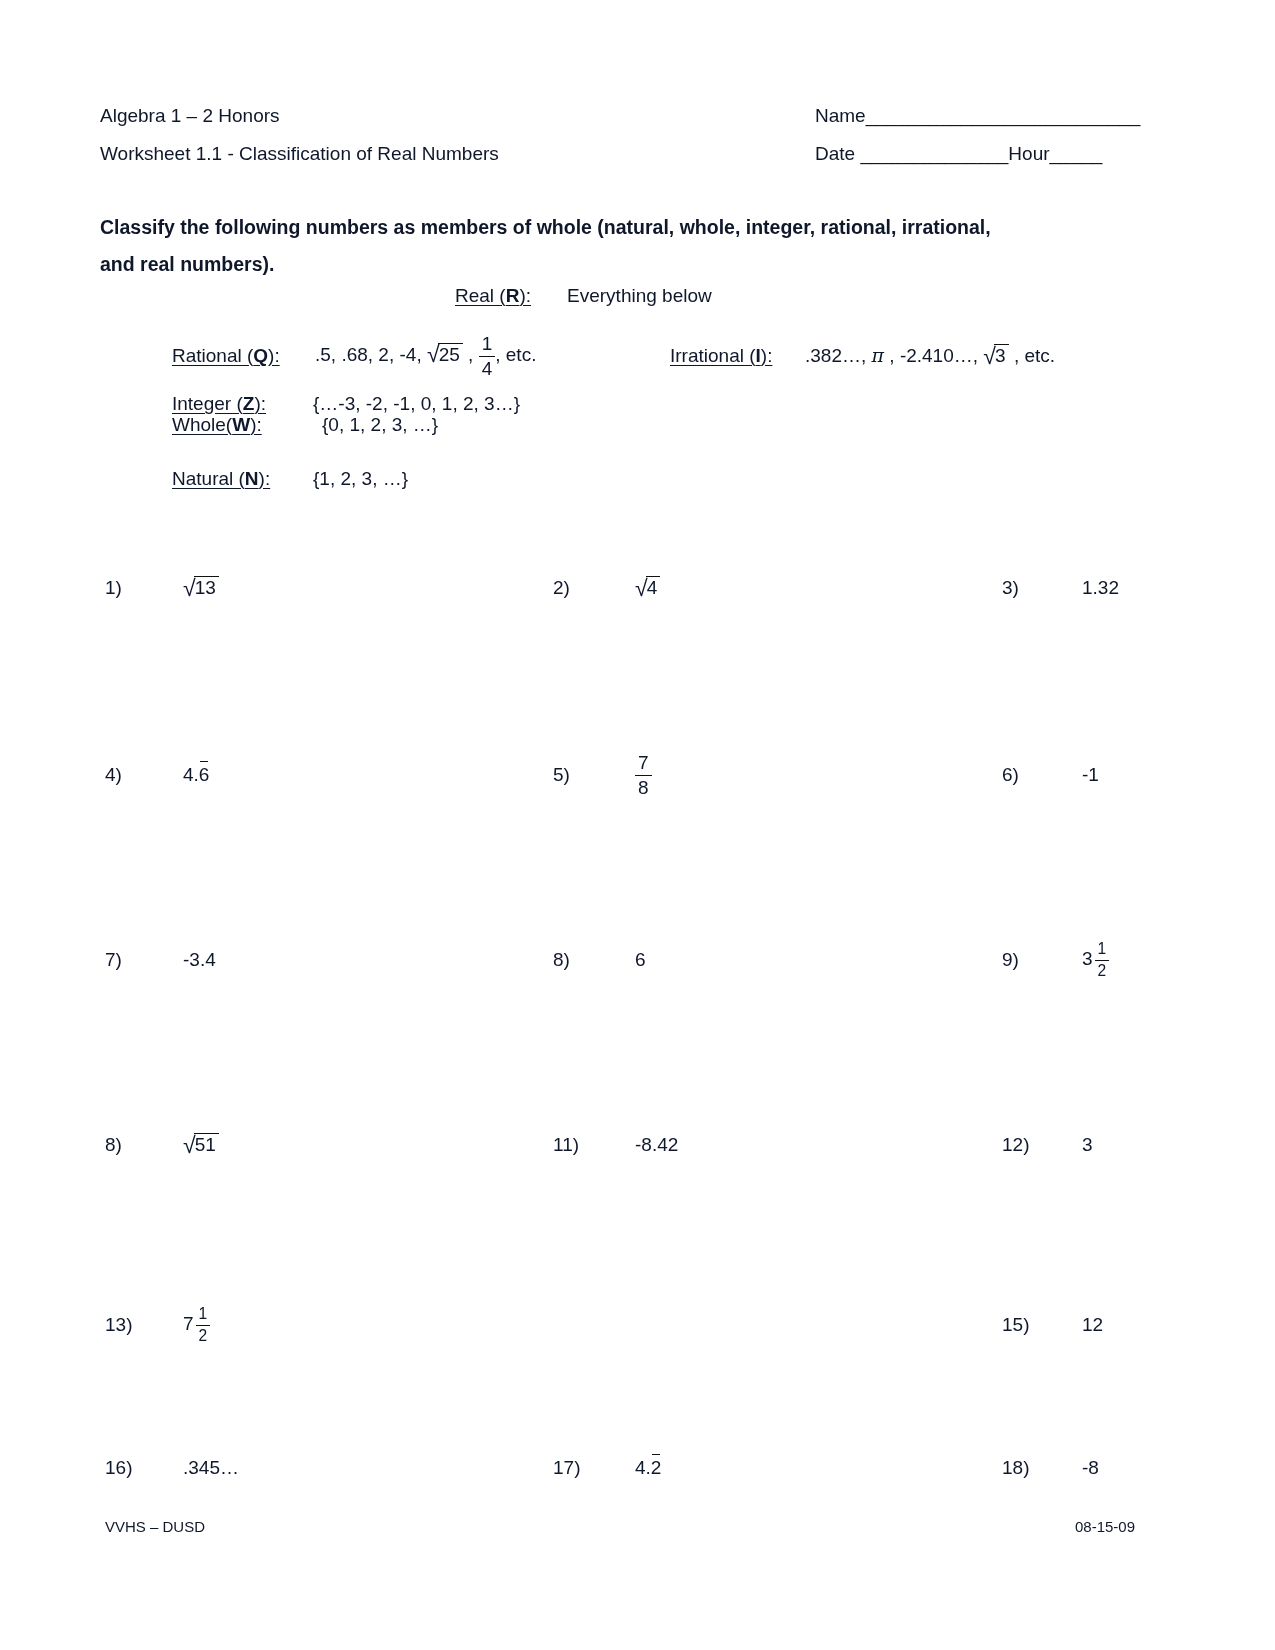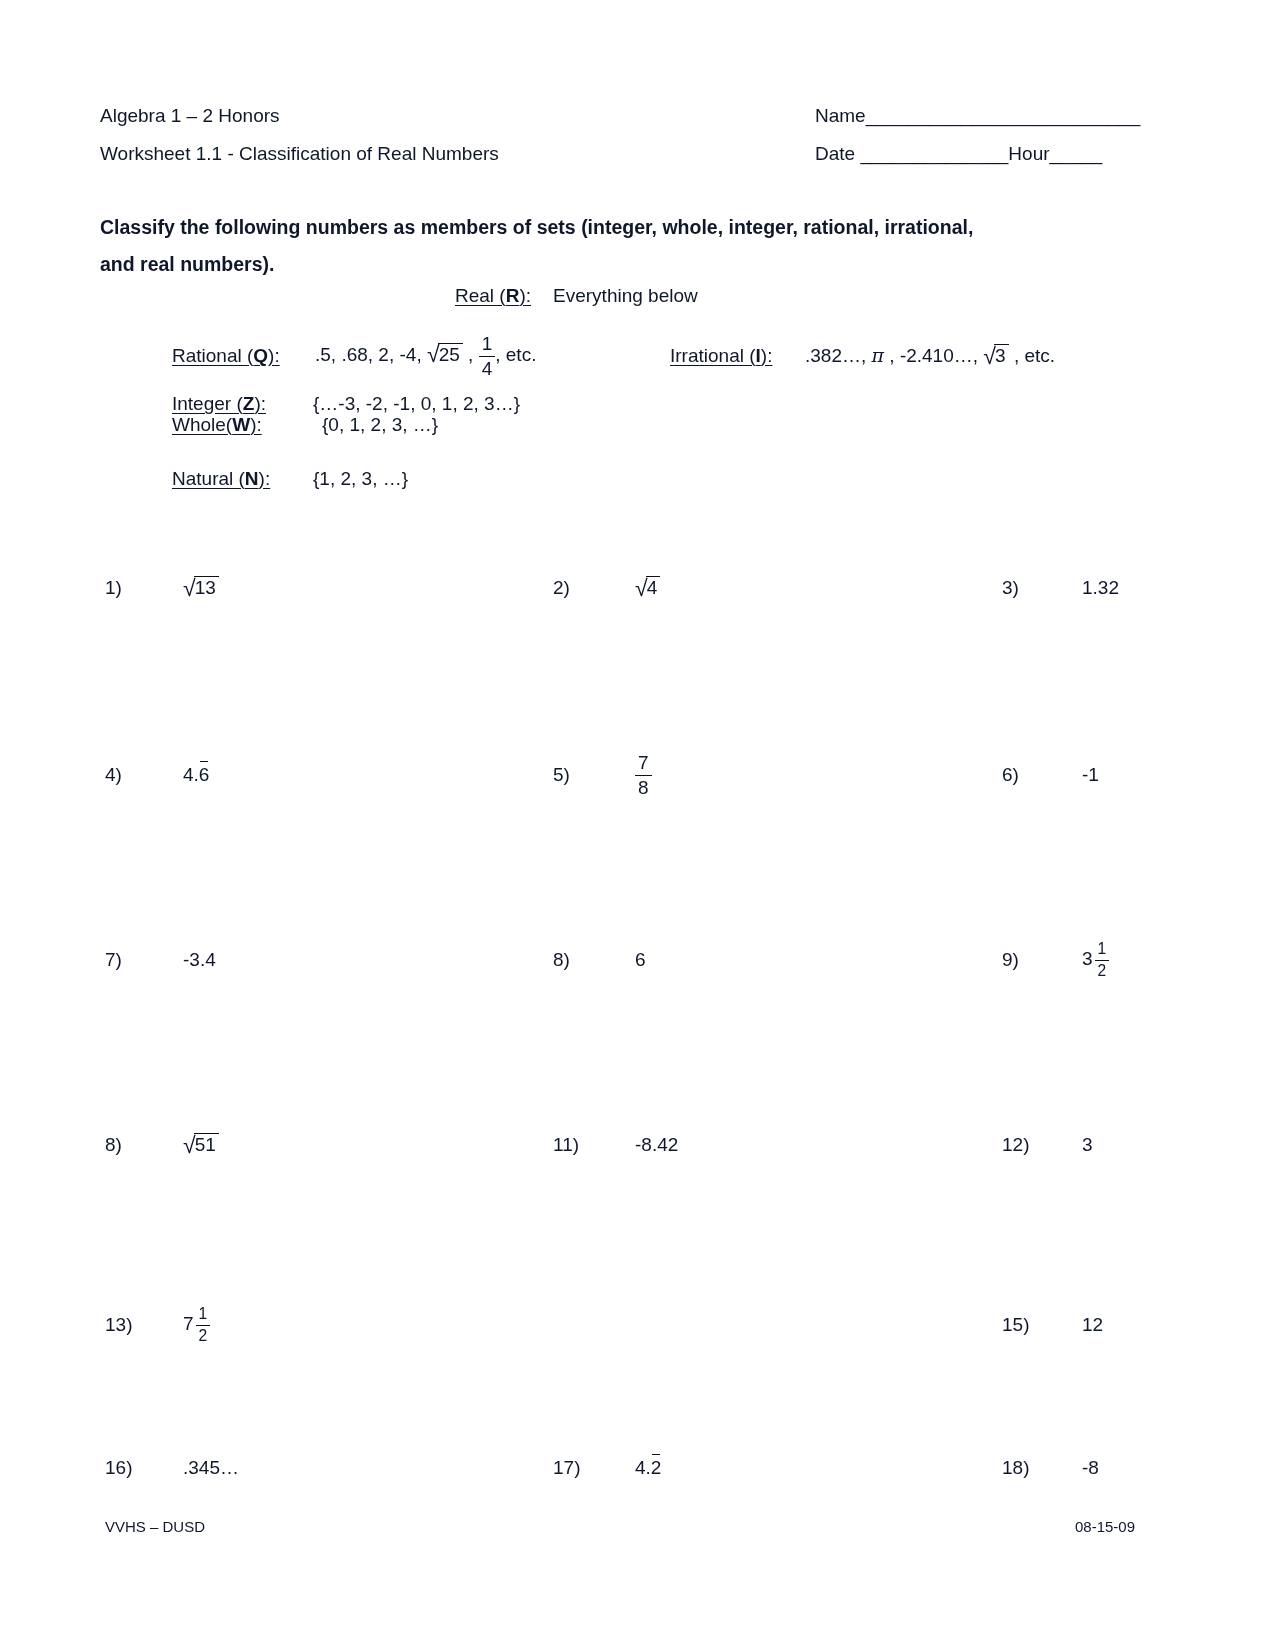--- a/index.html
+++ b/index.html
@@ -21,21 +21,21 @@
   
   .header-course{left:100px;top:105px;}
   .header-title{left:100px;top:143px;}
   .header-name{left:815px;top:105px;}
   .header-date{left:815px;top:143px;}
   
   .instr1{left:100px;top:216px;font-weight:bold;font-size:19.5px;}
   .instr2{left:100px;top:253px;font-weight:bold;font-size:19.5px;}
   
   .real-line{left:455px;top:285px;}
-  .real-line .real-value{margin-left:22px;}
+  .real-line .real-value{margin-left:36px;}
   .rational-row{left:172px;top:328px;height:56px;}
   .rational-row .lbl-box{width:143px;}
   .irrational-row{left:670px;top:328px;height:56px;}
   .irrational-row .lbl-box{width:135px;}
   .integer-row{left:172px;top:393px;}
   .integer-row .lbl-box{width:141px;}
   .whole-row{left:172px;top:414px;}
   .whole-row .lbl-box{width:150px;}
   .natural-row{left:172px;top:468px;}
   .natural-row .lbl-box{width:141px;}
@@ -66,21 +66,21 @@
 </head>
 <body>
 
 <div class="page">
 
   <div class="abs header-course">Algebra 1 – 2 Honors</div>
   <div class="abs header-title">Worksheet 1.1 - Classification of Real Numbers</div>
   <div class="abs header-name"><span>Name</span><span>__________________________</span></div>
   <div class="abs header-date"><span>Date </span><span>______________</span><span>Hour</span><span>_____</span></div>
 
-  <div class="abs instr1">Classify the following numbers as members of sets (integer, whole, integer, rational, irrational,</div>
+  <div class="abs instr1">Classify the following numbers as members of whole (natural, whole, integer, rational, irrational,</div>
   <div class="abs instr2">and real numbers).</div>
 
   <div class="abs real-line">
     <span class="def-label"><span>Real (</span><b>R</b><span>):</span></span><span class="real-value">Everything below</span>
   </div>
 
   <div class="abs flexrow rational-row">
     <span class="lbl-box"><span class="def-label"><span>Rational (</span><b>Q</b><span>):</span></span></span>
     <span class="examples"><span>.5, .68, 2, -4, </span><span><span class="sqrt-sign">√</span><span class="radicand">25</span></span><span> , </span><span><span class="frac"><span class="fnum">1</span><span class="fden">4</span></span></span><span>, etc.</span></span>
   </div>

